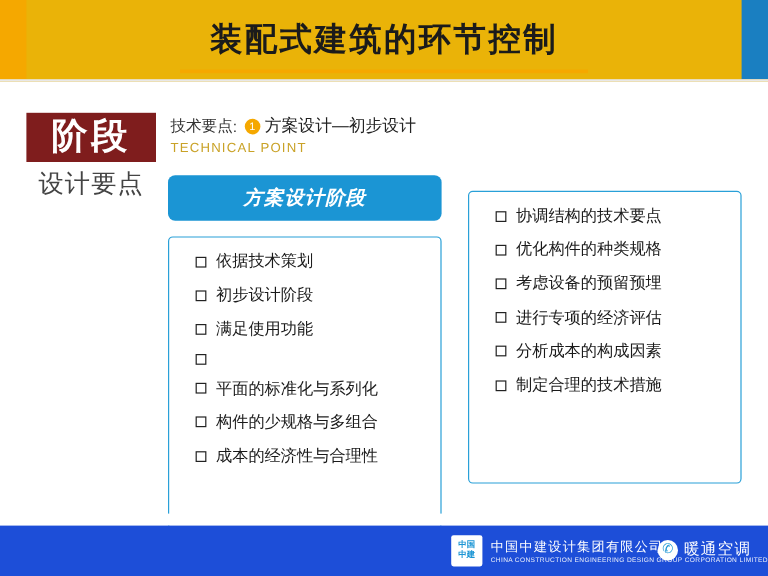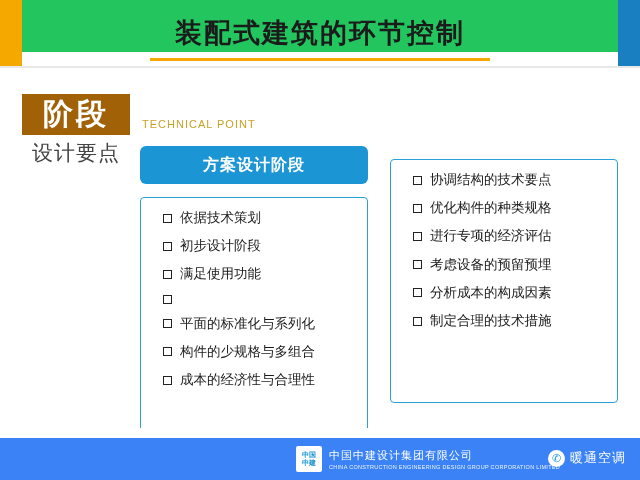--- a/index.html
+++ b/index.html
@@ -18,22 +18,22 @@
     width: 640px;
     height: 480px;
     background: #ffffff;
     box-sizing: border-box;
   }
   
   .topbar {
     position: absolute;
     top: 0; left: 0;
     width: 640px;
-    height: 52px;
-    background: #22c55e;
+    height: 68px;
+    background: #eab308;
   }
   .topbar-left {
     position: absolute;
     top: 0; left: 0;
     width: 22px;
     height: 66px;
     background: #f5a800;
   }
   .topbar-right {
     position: absolute;
@@ -73,21 +73,21 @@
     background: #e8e8e8;
   }
   
   .stage-block {
     position: absolute;
     top: 94px;
     left: 22px;
     width: 108px;
   }
   .stage-big {
-    background: #a16207;
+    background: #7f1d1d;
     color: #ffffff;
     font-size: 30px;
     font-weight: bold;
     letter-spacing: 3px;
     text-align: center;
     padding: 4px 0 5px 0;
     line-height: 1.05;
   }
   .stage-sub {
     margin-top: 4px;
@@ -155,20 +155,21 @@
     height: 38px;
     border-radius: 6px;
     background: #1b95d4;
     color: #ffffff;
     font-size: 16px;
     font-weight: bold;
     letter-spacing: 1px;
     display: flex;
     align-items: center;
     justify-content: center;
+    font-style: italic;
   }
   .col-body {
     margin-top: 13px;
     border: 1px solid #29a0d8;
     border-radius: 4px;
     min-height: 218px;
     padding: 12px 0 12px 0;
   }
   .bullet-list {
     list-style: none;
@@ -192,23 +193,24 @@
     margin-right: 8px;
     flex: 0 0 auto;
   }
   
   .footer {
     position: absolute;
     left: 0;
     bottom: 0;
     width: 640px;
     height: 42px;
-    background: #3b82f6;
-    display: flex;
-    align-items: center;
+    background: #1d4ed8;
+    display: flex;
+    align-items: center;
+    justify-content: flex-end;
   }
   .footer-logo {
     margin-left: 296px;
     width: 26px;
     height: 26px;
     background: #ffffff;
     color: #1b95d4;
     font-size: 7px;
     line-height: 8px;
     text-align: center;
@@ -278,20 +280,26 @@
     <div class="title-main">装配式建筑的环节控制</div>
     <div class="title-underline"></div>
   </div>
   <div class="topbar-divider"></div>
 
   <div class="stage-block">
     <div class="stage-big">阶段</div>
     <div class="stage-sub">设计要点</div>
   </div>
 
+  <div class="tech-line">
+    <span class="tech-label">技术要点</span>
+    <span class="tech-colon">:</span>
+    <span class="badge-num">1</span>
+    <span class="tech-value">方案设计—初步设计</span>
+  </div>
   <div class="tech-en">TECHNICAL POINT</div>
 
   <div class="columns">
 
     <div class="col">
       <div class="col-header">方案设计阶段</div>
       <div class="col-body">
         <ul class="bullet-list">
           <li class="bullet-item">
             <span class="sq"></span>
@@ -330,25 +338,25 @@
           <li class="bullet-item">
             <span class="sq"></span>
             <span>协调结构的技术要点</span>
           </li>
           <li class="bullet-item">
             <span class="sq"></span>
             <span>优化构件的种类规格</span>
           </li>
           <li class="bullet-item">
             <span class="sq"></span>
+            <span>考虑设备的预留预埋</span>
+          </li>
+          <li class="bullet-item">
+            <span class="sq"></span>
             <span>进行专项的经济评估</span>
-          </li>
-          <li class="bullet-item">
-            <span class="sq"></span>
-            <span>考虑设备的预留预埋</span>
           </li>
           <li class="bullet-item">
             <span class="sq"></span>
             <span>分析成本的构成因素</span>
           </li>
           <li class="bullet-item">
             <span class="sq"></span>
             <span>制定合理的技术措施</span>
           </li>
         </ul>

